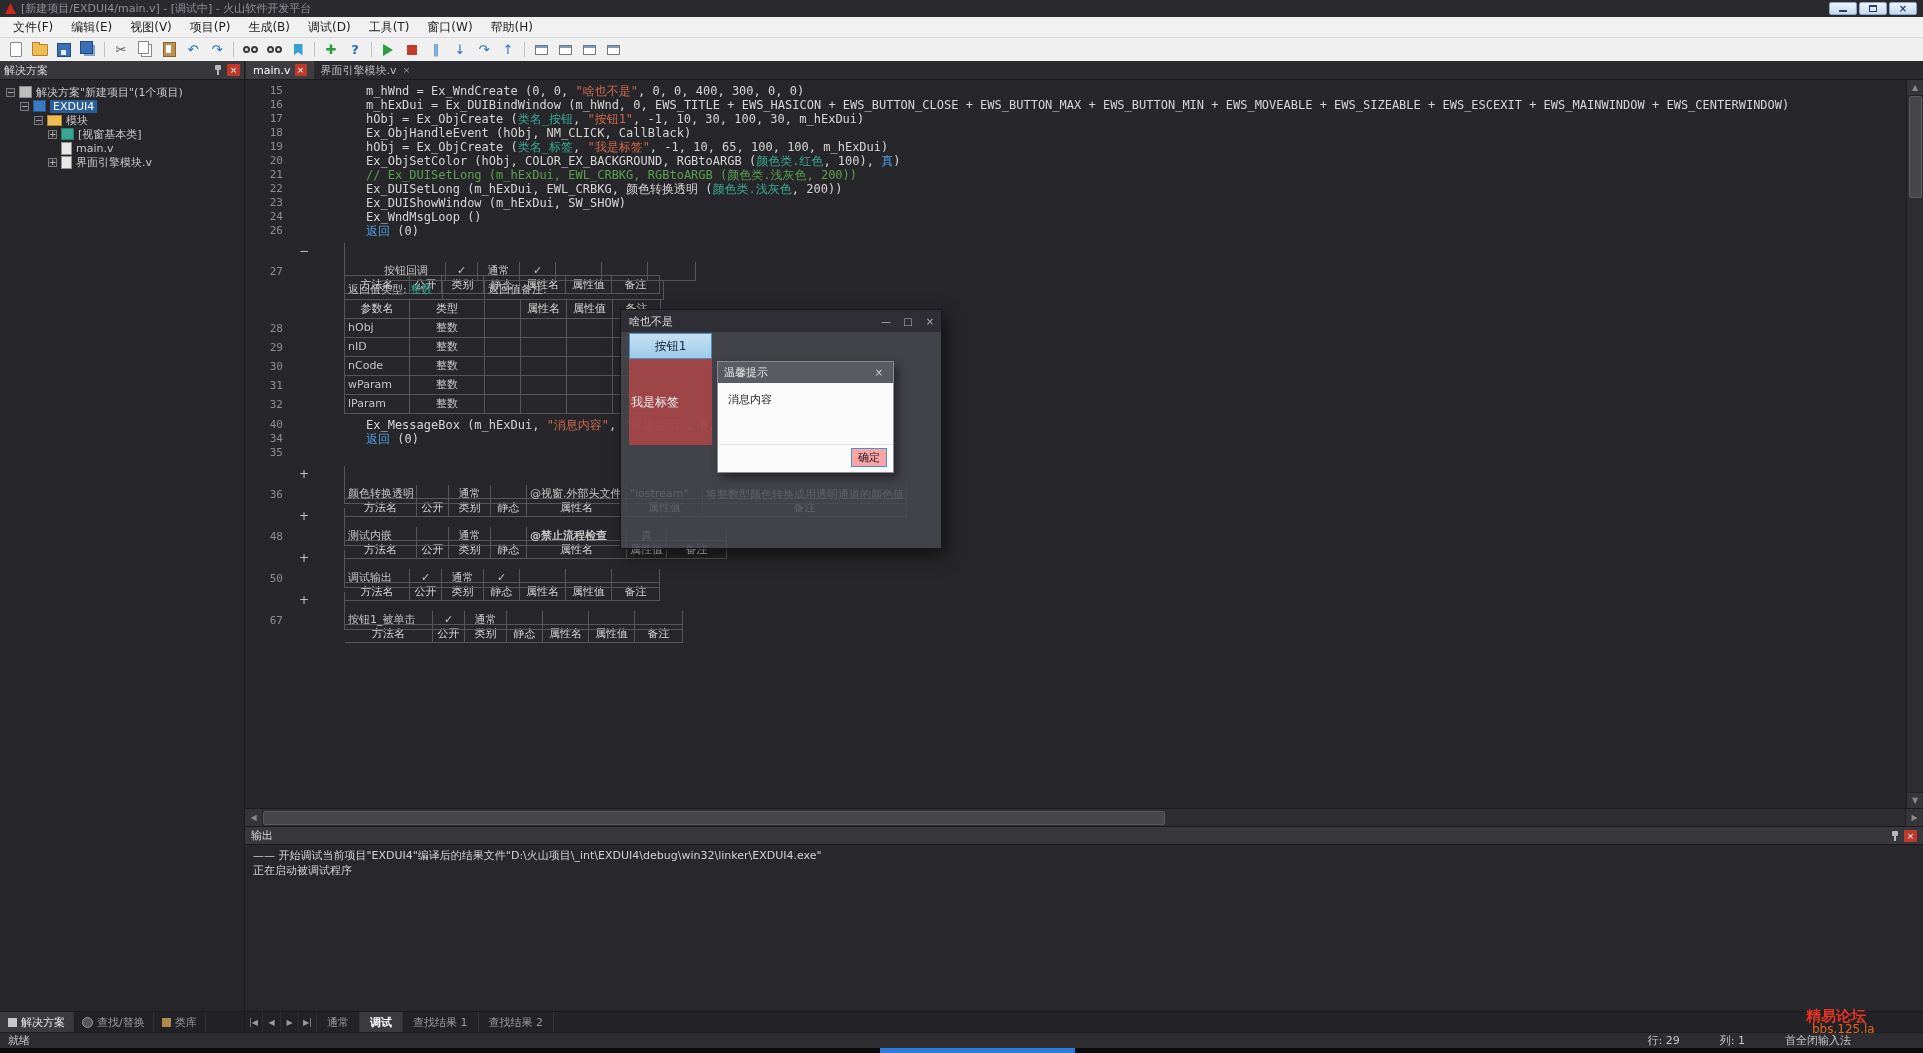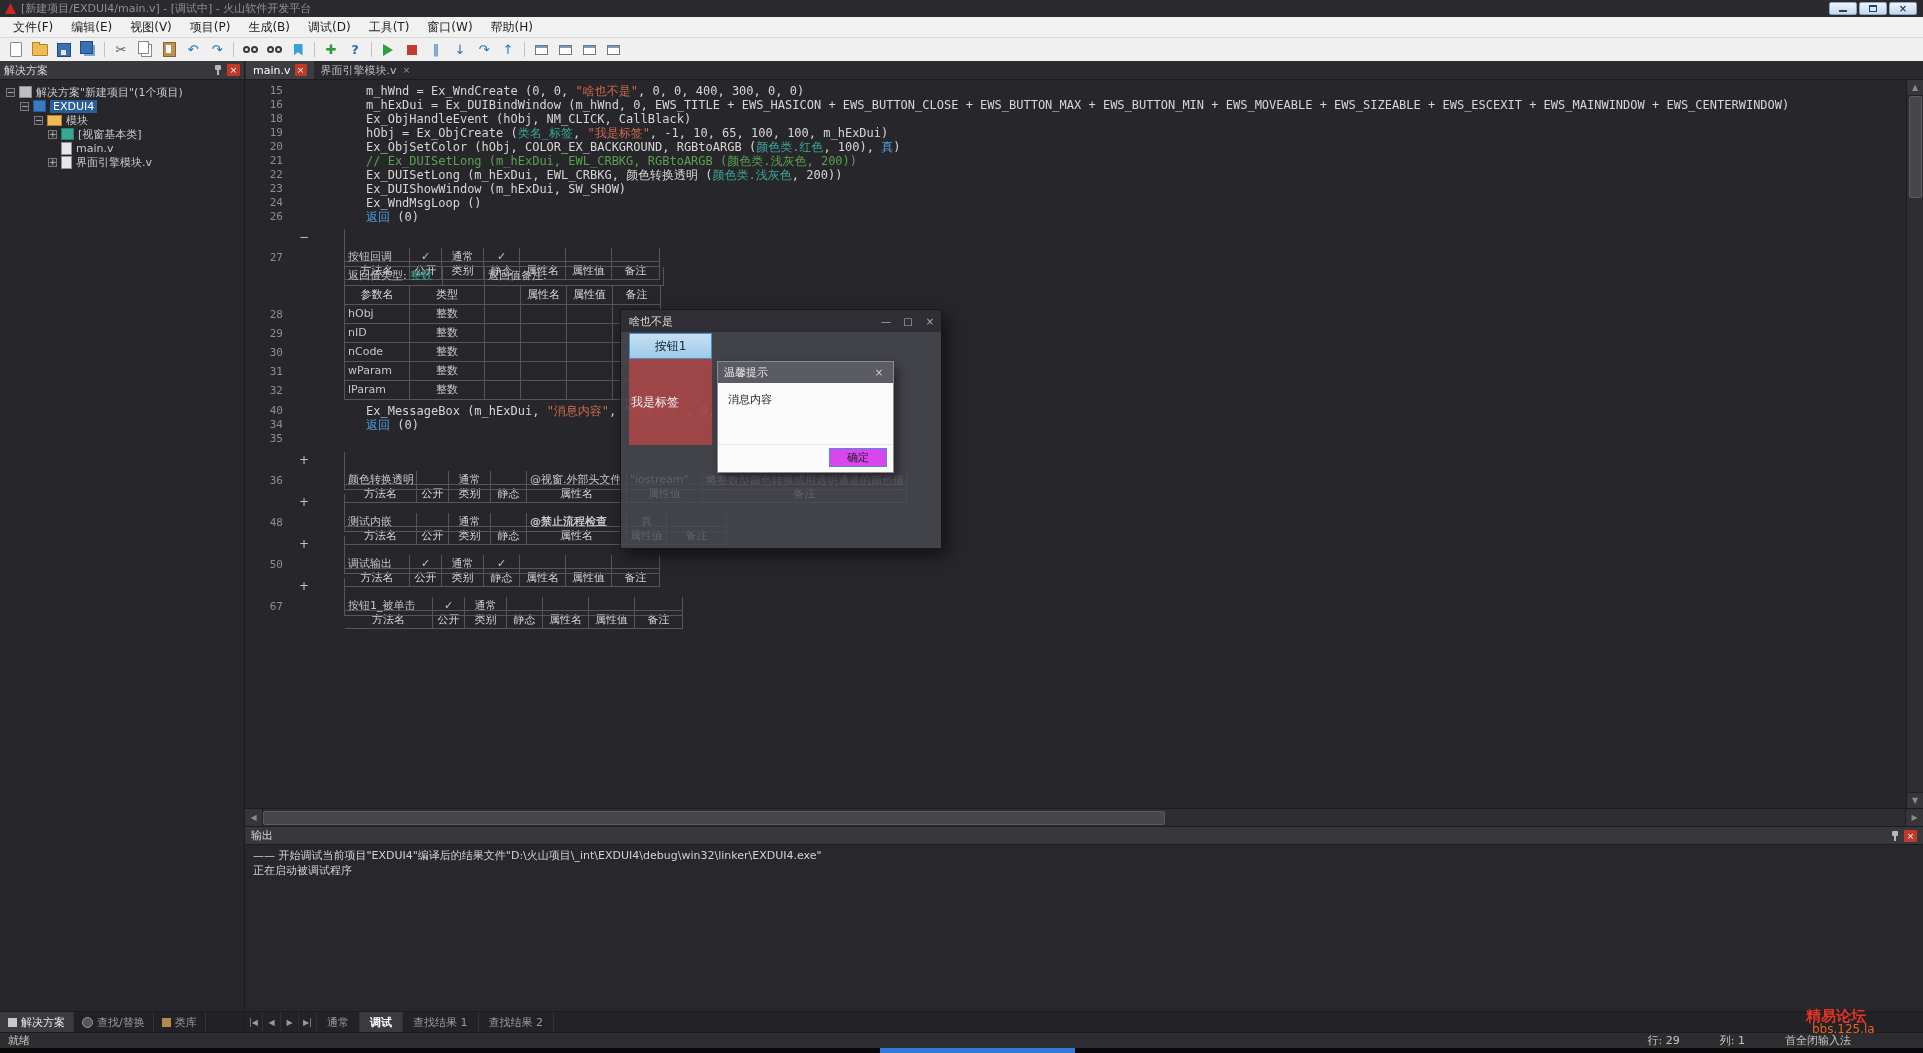--- a/index.html
+++ b/index.html
@@ -153,21 +153,21 @@
   .dbg-label{position:absolute;left:8px;top:27px;width:83px;height:86px;background:rgba(207,72,72,0.66);
              display:flex;align-items:center;padding-left:2px;font-size:12px;color:#f2f2f2;box-sizing:border-box;}
   .msgbox{position:absolute;left:96px;top:29px;width:177px;height:112px;background:#fbfbfb;
           border:1px solid #8a8a92;box-shadow:4px 5px 10px rgba(0,0,0,.45);display:flex;
           flex-direction:column;box-sizing:border-box;}
   .msg-title{height:21px;flex:none;background:#5b5b63;display:flex;align-items:center;padding:0 6px;}
   .msg-title-text{font-size:11px;color:#ececec;}
   .msg-close{margin-left:auto;color:#d0d0d0;font-size:10px;width:16px;text-align:center;}
   .msg-content{flex:1;padding:9px 10px;font-size:11px;color:#222;}
   .msg-footer{height:27px;flex:none;position:relative;border-top:1px solid #e4e4e4;}
-  .msg-ok{position:absolute;right:6px;top:3px;width:58px;height:19px;background:#d946ef;
+  .msg-ok{position:absolute;right:6px;top:3px;width:36px;height:19px;background:#fca5a5;
           border:1px solid #4a90d8;font-size:11px;color:#222;display:flex;align-items:center;
           justify-content:center;box-sizing:border-box;}
 </style>
 </head>
 <body>
 
 <div class="app">
 
   <div class="titlebar">
     <span class="app-icon"></span>
@@ -352,20 +352,25 @@
               <span class="ln">15</span>
               <span class="mk"></span>
               <span class="code-text"><span>m_hWnd = Ex_WndCreate (0, 0, </span><span class="c-str">"啥也不是"</span><span>, 0, 0, 400, 300, 0, 0)</span></span>
             </div>
             <div class="ed-row code">
               <span class="ln">16</span>
               <span class="mk"></span>
               <span class="code-text"><span>m_hExDui = Ex_DUIBindWindow (m_hWnd, 0, EWS_TITLE + EWS_HASICON + EWS_BUTTON_CLOSE + EWS_BUTTON_MAX + EWS_BUTTON_MIN + EWS_MOVEABLE + EWS_SIZEABLE + EWS_ESCEXIT + EWS_MAINWINDOW + EWS_CENTERWINDOW)</span></span>
             </div>
             <div class="ed-row code">
+              <span class="ln">17</span>
+              <span class="mk"></span>
+              <span class="code-text"><span>hObj = Ex_ObjCreate (</span><span class="c-const">类名_按钮</span><span>, </span><span class="c-str">"按钮1"</span><span>, -1, 10, 30, 100, 30, m_hExDui)</span></span>
+            </div>
+            <div class="ed-row code">
               <span class="ln">18</span>
               <span class="mk"></span>
               <span class="code-text"><span>Ex_ObjHandleEvent (hObj, NM_CLICK, CallBlack)</span></span>
             </div>
             <div class="ed-row code">
               <span class="ln">19</span>
               <span class="mk"></span>
               <span class="code-text"><span>hObj = Ex_ObjCreate (</span><span class="c-const">类名_标签</span><span>, </span><span class="c-str">"我是标签"</span><span>, -1, 10, 65, 100, 100, m_hExDui)</span></span>
             </div>
             <div class="ed-row code">
@@ -409,21 +414,21 @@
                 <span class="tcell th" style="width: 36px;">静态</span>
                 <span class="tcell th" style="width: 46px;">属性名</span>
                 <span class="tcell th" style="width: 46px;">属性值</span>
                 <span class="tcell th" style="width: 48px;">备注</span>
               </span>
             </div>
             <div class="ed-row trow">
               <span class="ln">27</span>
               <span class="mk"></span>
               <span class="cells">
-                <span class="tcell left" style="width: 65px;">按钮回调</span>
+                <span class="tcell left" style="width: 65px; margin-left: 36px;">按钮回调</span>
                 <span class="tcell c-chk" style="width: 32px;">✓</span>
                 <span class="tcell c-kw" style="width: 42px;">通常</span>
                 <span class="tcell c-chk" style="width: 36px;">✓</span>
                 <span class="tcell" style="width: 46px;"></span>
                 <span class="tcell" style="width: 46px;"></span>
                 <span class="tcell" style="width: 48px;"></span>
               </span>
             </div>
             <div class="ed-row trow">
               <span class="ln"></span>

